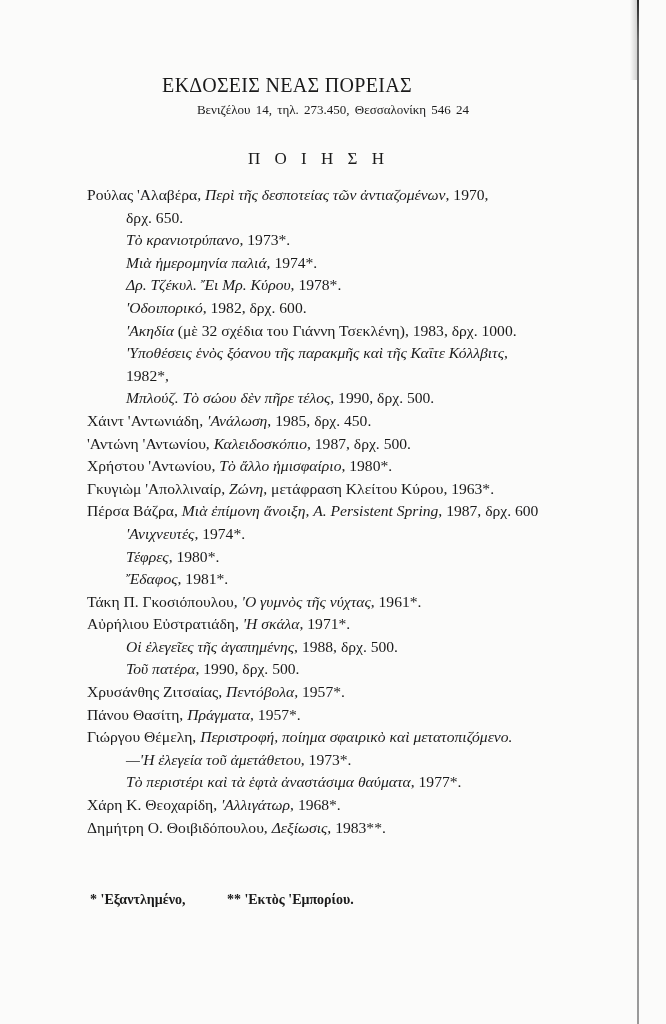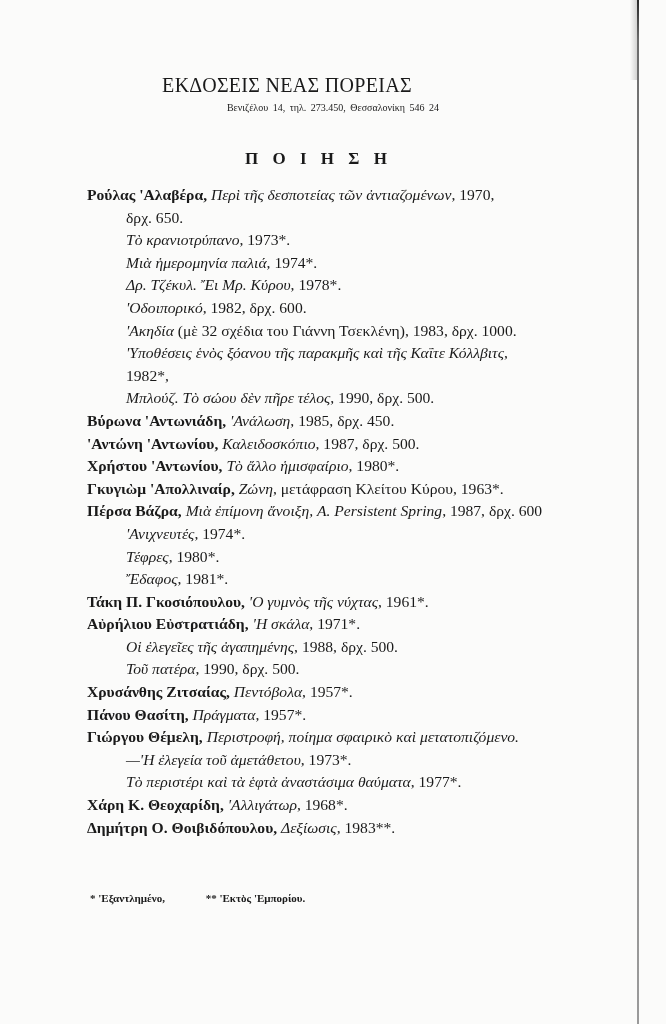--- a/index.html
+++ b/index.html
@@ -17,39 +17,39 @@
   .edge-shadow {
     position: absolute; left: 630px; top: 0; width: 8px; height: 80px;
     background: linear-gradient(to right, rgba(0,0,0,0) 0%, rgba(0,0,0,0.18) 100%);
   }
   .publisher {
     position: absolute; top: 74px; left: 0; width: 574px; text-align: center;
     font-family: "Liberation Serif", serif; font-size: 20px; letter-spacing: 0.3px;
   }
   .address {
     position: absolute; top: 102px; left: 0; width: 666px; text-align: center;
-    font-family: "Liberation Serif", serif; font-size: 10px; word-spacing: 2px;
+    font-family: "Liberation Serif", serif; font-size: 13px; word-spacing: 2px;
   }
   .section-title {
     position: absolute; top: 149px; left: 0; width: 637px; text-align: center;
-    font-family: "Liberation Serif", serif; font-size: 17px; letter-spacing: 5px; font-weight: bold;
+    font-family: "Liberation Serif", serif; font-size: 17px; letter-spacing: 5px;
   }
   .entries {
     position: absolute; top: 184px; left: 87px; width: 490px;
     font-family: "Liberation Serif", serif; font-size: 15.6px; line-height: 22.6px;
   }
   .line { white-space: nowrap; }
   .line.indent { padding-left: 39px; }
   .line.wrapped { padding-left: 39px; }
   .line.justify { display: flex; justify-content: space-between; white-space: nowrap; }
-  .author { font-weight: bold; }
+  .author { font-weight: normal; }
   .title { font-style: italic; }
   .footnote {
     position: absolute; top: 892px; left: 90px;
-    font-family: "Liberation Serif", serif; font-size: 11px; font-weight: bold;
+    font-family: "Liberation Serif", serif; font-size: 14px; font-weight: bold;
   }
   .footnote span { margin-right: 38px; }
 </style>
 </head>
 <body>
 
 <div class="edge-shadow"></div>
 <div class="edge-line"></div>
 
 <div class="publisher">ΕΚΔΟΣΕΙΣ ΝΕΑΣ ΠΟΡΕΙΑΣ</div>
@@ -64,21 +64,21 @@
     <div class="line indent"><span><span class="title">Τὸ κρανιοτρύπανο</span><span>, 1973*.</span></span></div>
     <div class="line indent"><span><span class="title">Μιὰ ἡμερομηνία παλιά</span><span>, 1974*.</span></span></div>
     <div class="line indent"><span><span class="title">Δρ. Τζέκυλ. Ἔι Μρ. Κύρου</span><span>, 1978*.</span></span></div>
     <div class="line indent"><span><span class="title">'Οδοιπορικό</span><span>, 1982, δρχ. 600.</span></span></div>
     <div class="line indent"><span><span class="title">'Ακηδία</span><span> (μὲ 32 σχέδια του Γιάννη Τσεκλένη), 1983, δρχ. 1000.</span></span></div>
     <div class="line indent justify">
       <span><span class="title">'Υποθέσεις ἑνὸς ξόανου τῆς παρακμῆς καὶ τῆς Καΐτε Κόλλβιτς</span><span>,</span></span>
     </div>
     <div class="line wrapped"><span><span>1982*,</span></span></div>
     <div class="line indent"><span><span class="title">Μπλούζ. Τὸ σώου δὲν πῆρε τέλος</span><span>, 1990, δρχ. 500.</span></span></div>
-    <div class="line"><span><span class="author">Βύρωνα 'Αντωνιάδη,</span> <span class="title">'Ανάλωση</span><span>, 1985, δρχ. 450.</span></span></div>
+    <div class="line"><span><span class="author">Χάιντ 'Αντωνιάδη,</span> <span class="title">'Ανάλωση</span><span>, 1985, δρχ. 450.</span></span></div>
     <div class="line"><span><span class="author">'Αντώνη 'Αντωνίου,</span> <span class="title">Καλειδοσκόπιο</span><span>, 1987, δρχ. 500.</span></span></div>
     <div class="line"><span><span class="author">Χρήστου 'Αντωνίου,</span> <span class="title">Τὸ ἄλλο ἡμισφαίριο</span><span>, 1980*.</span></span></div>
     <div class="line"><span><span class="author">Γκυγιὼμ 'Απολλιναίρ,</span> <span class="title">Ζώνη</span><span>, μετάφραση Κλείτου Κύρου, 1963*.</span></span></div>
     <div class="line"><span><span class="author">Πέρσα Βάζρα,</span> <span class="title">Μιὰ ἐπίμονη ἄνοιξη, A. Persistent Spring</span><span>, 1987, δρχ. 600</span></span></div>
     <div class="line indent"><span><span class="title">'Ανιχνευτές</span><span>, 1974*.</span></span></div>
     <div class="line indent"><span><span class="title">Τέφρες</span><span>, 1980*.</span></span></div>
     <div class="line indent"><span><span class="title">Ἔδαφος</span><span>, 1981*.</span></span></div>
     <div class="line"><span><span class="author">Τάκη Π. Γκοσιόπουλου,</span> <span class="title">'Ο γυμνὸς τῆς νύχτας</span><span>, 1961*.</span></span></div>
     <div class="line"><span><span class="author">Αὐρήλιου Εὐστρατιάδη,</span> <span class="title">'Η σκάλα</span><span>, 1971*.</span></span></div>
     <div class="line indent"><span><span class="title">Οἱ ἐλεγεῖες τῆς ἀγαπημένης</span><span>, 1988, δρχ. 500.</span></span></div>

